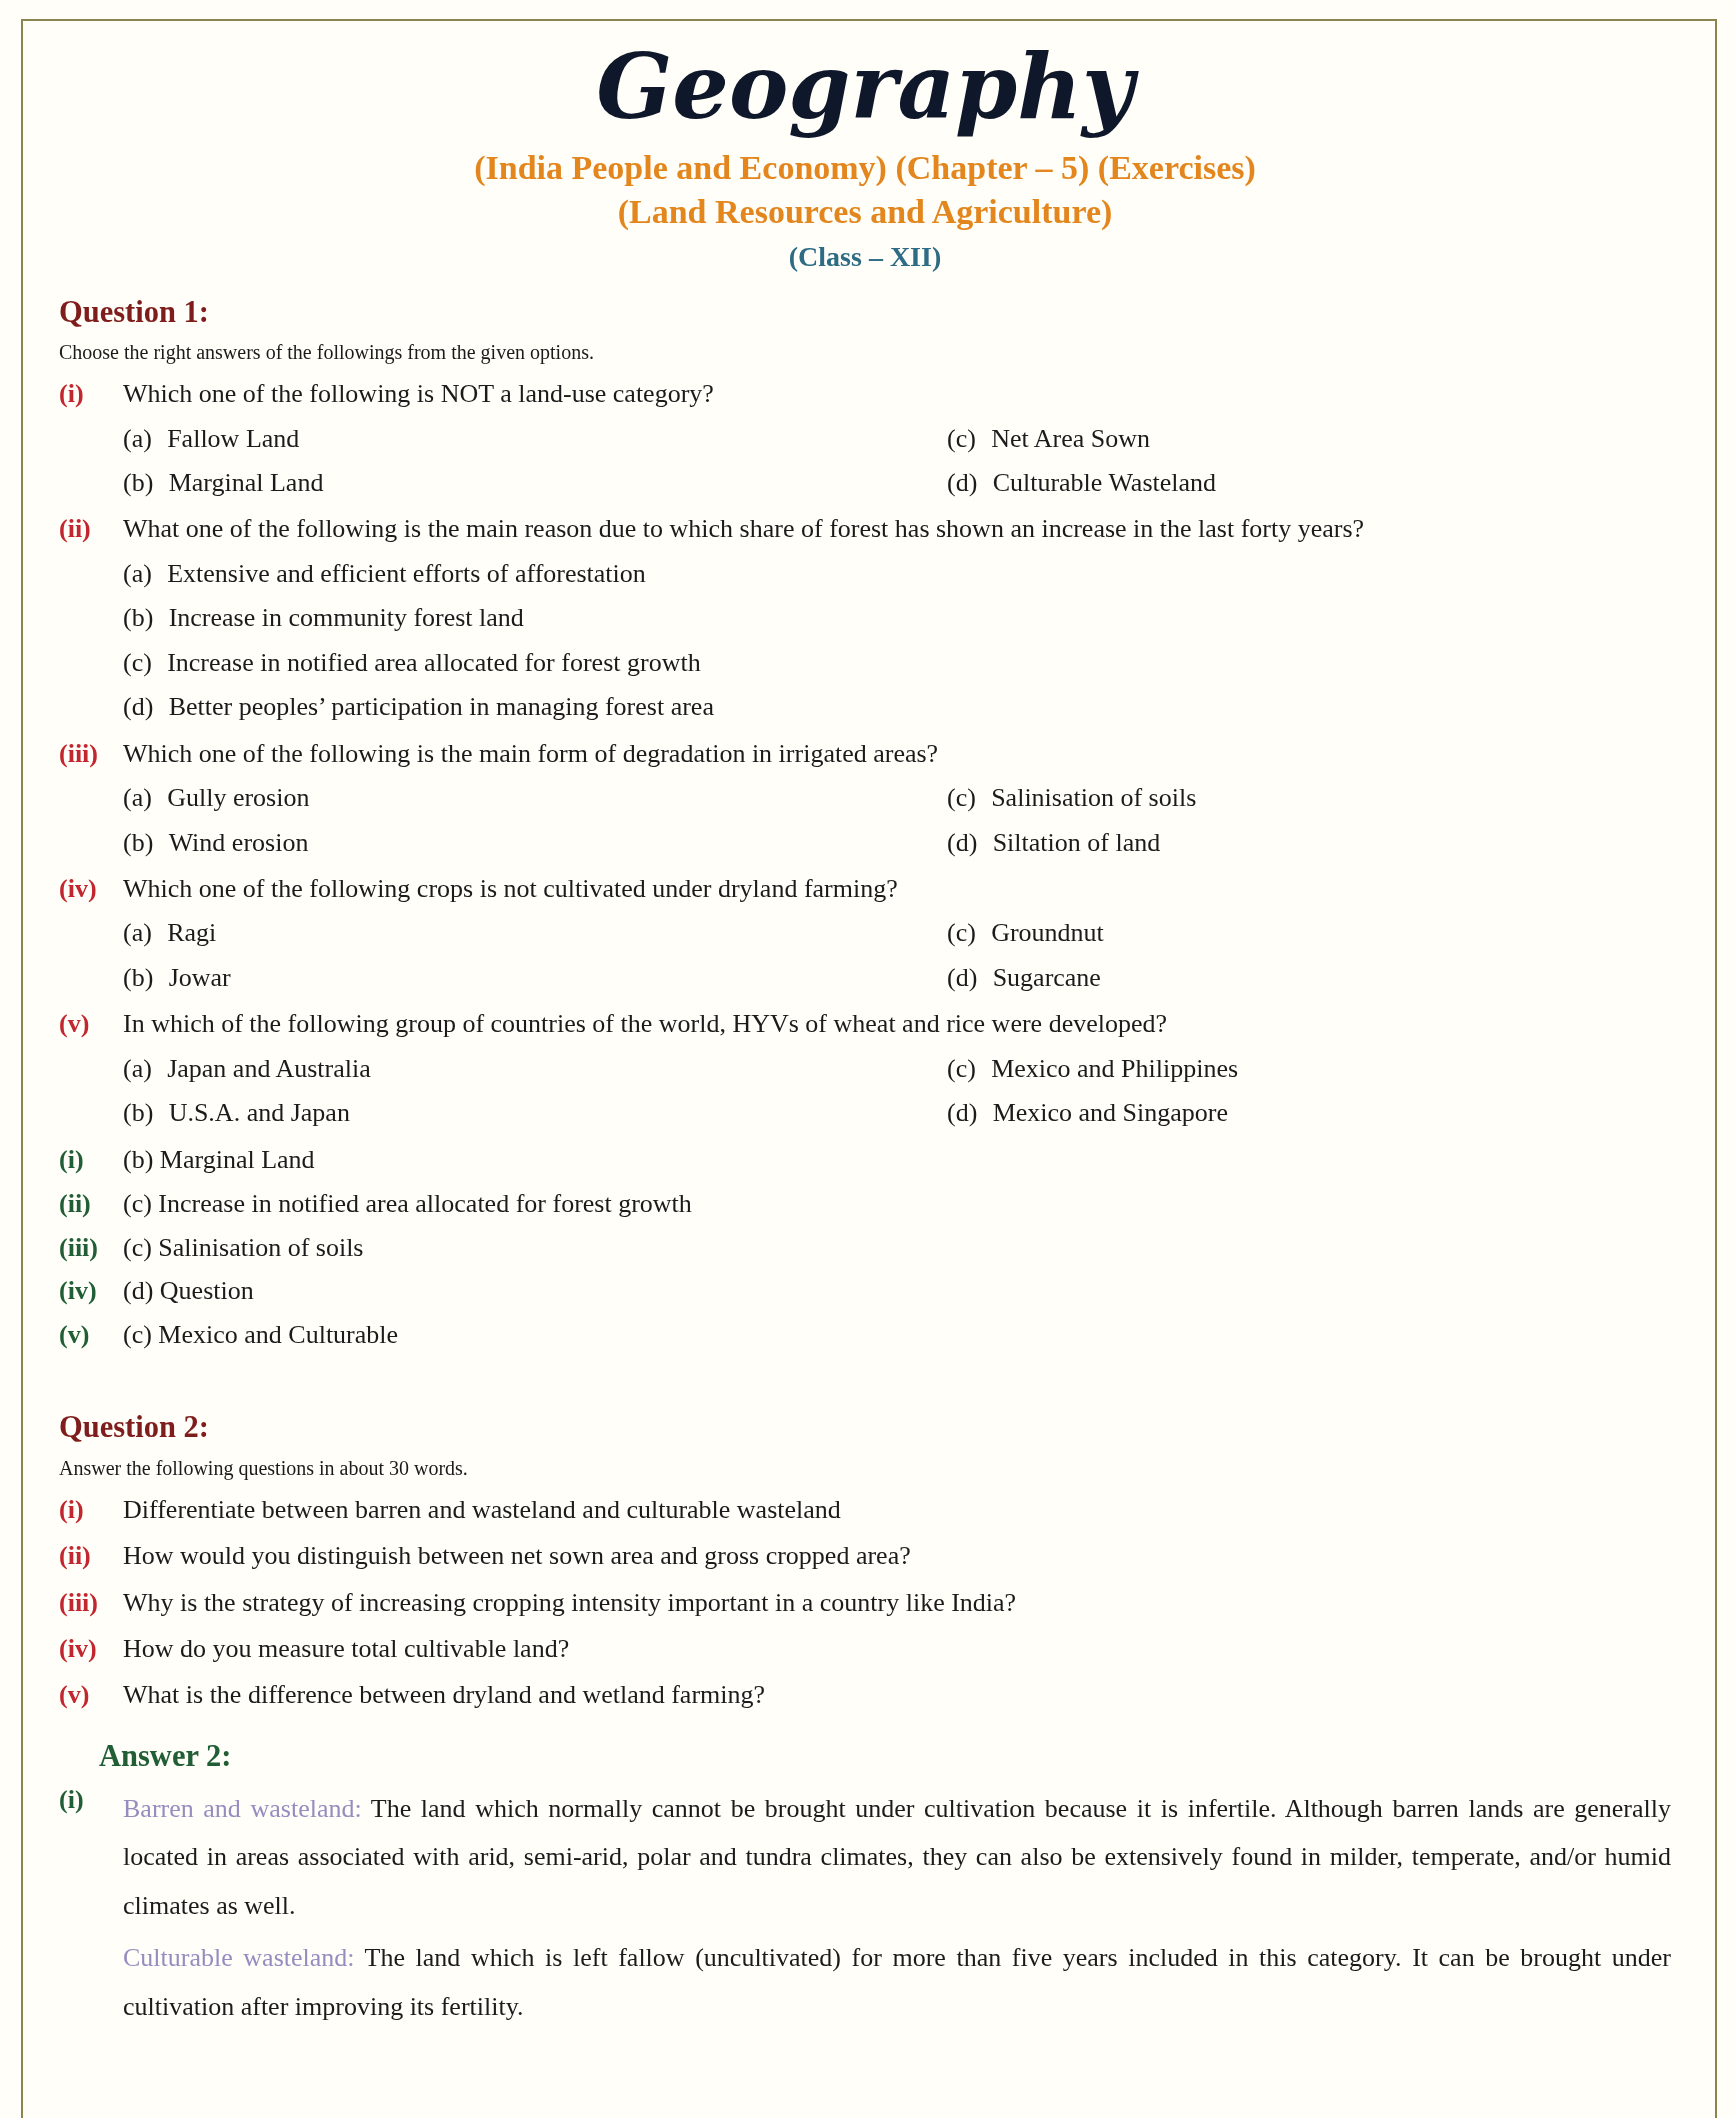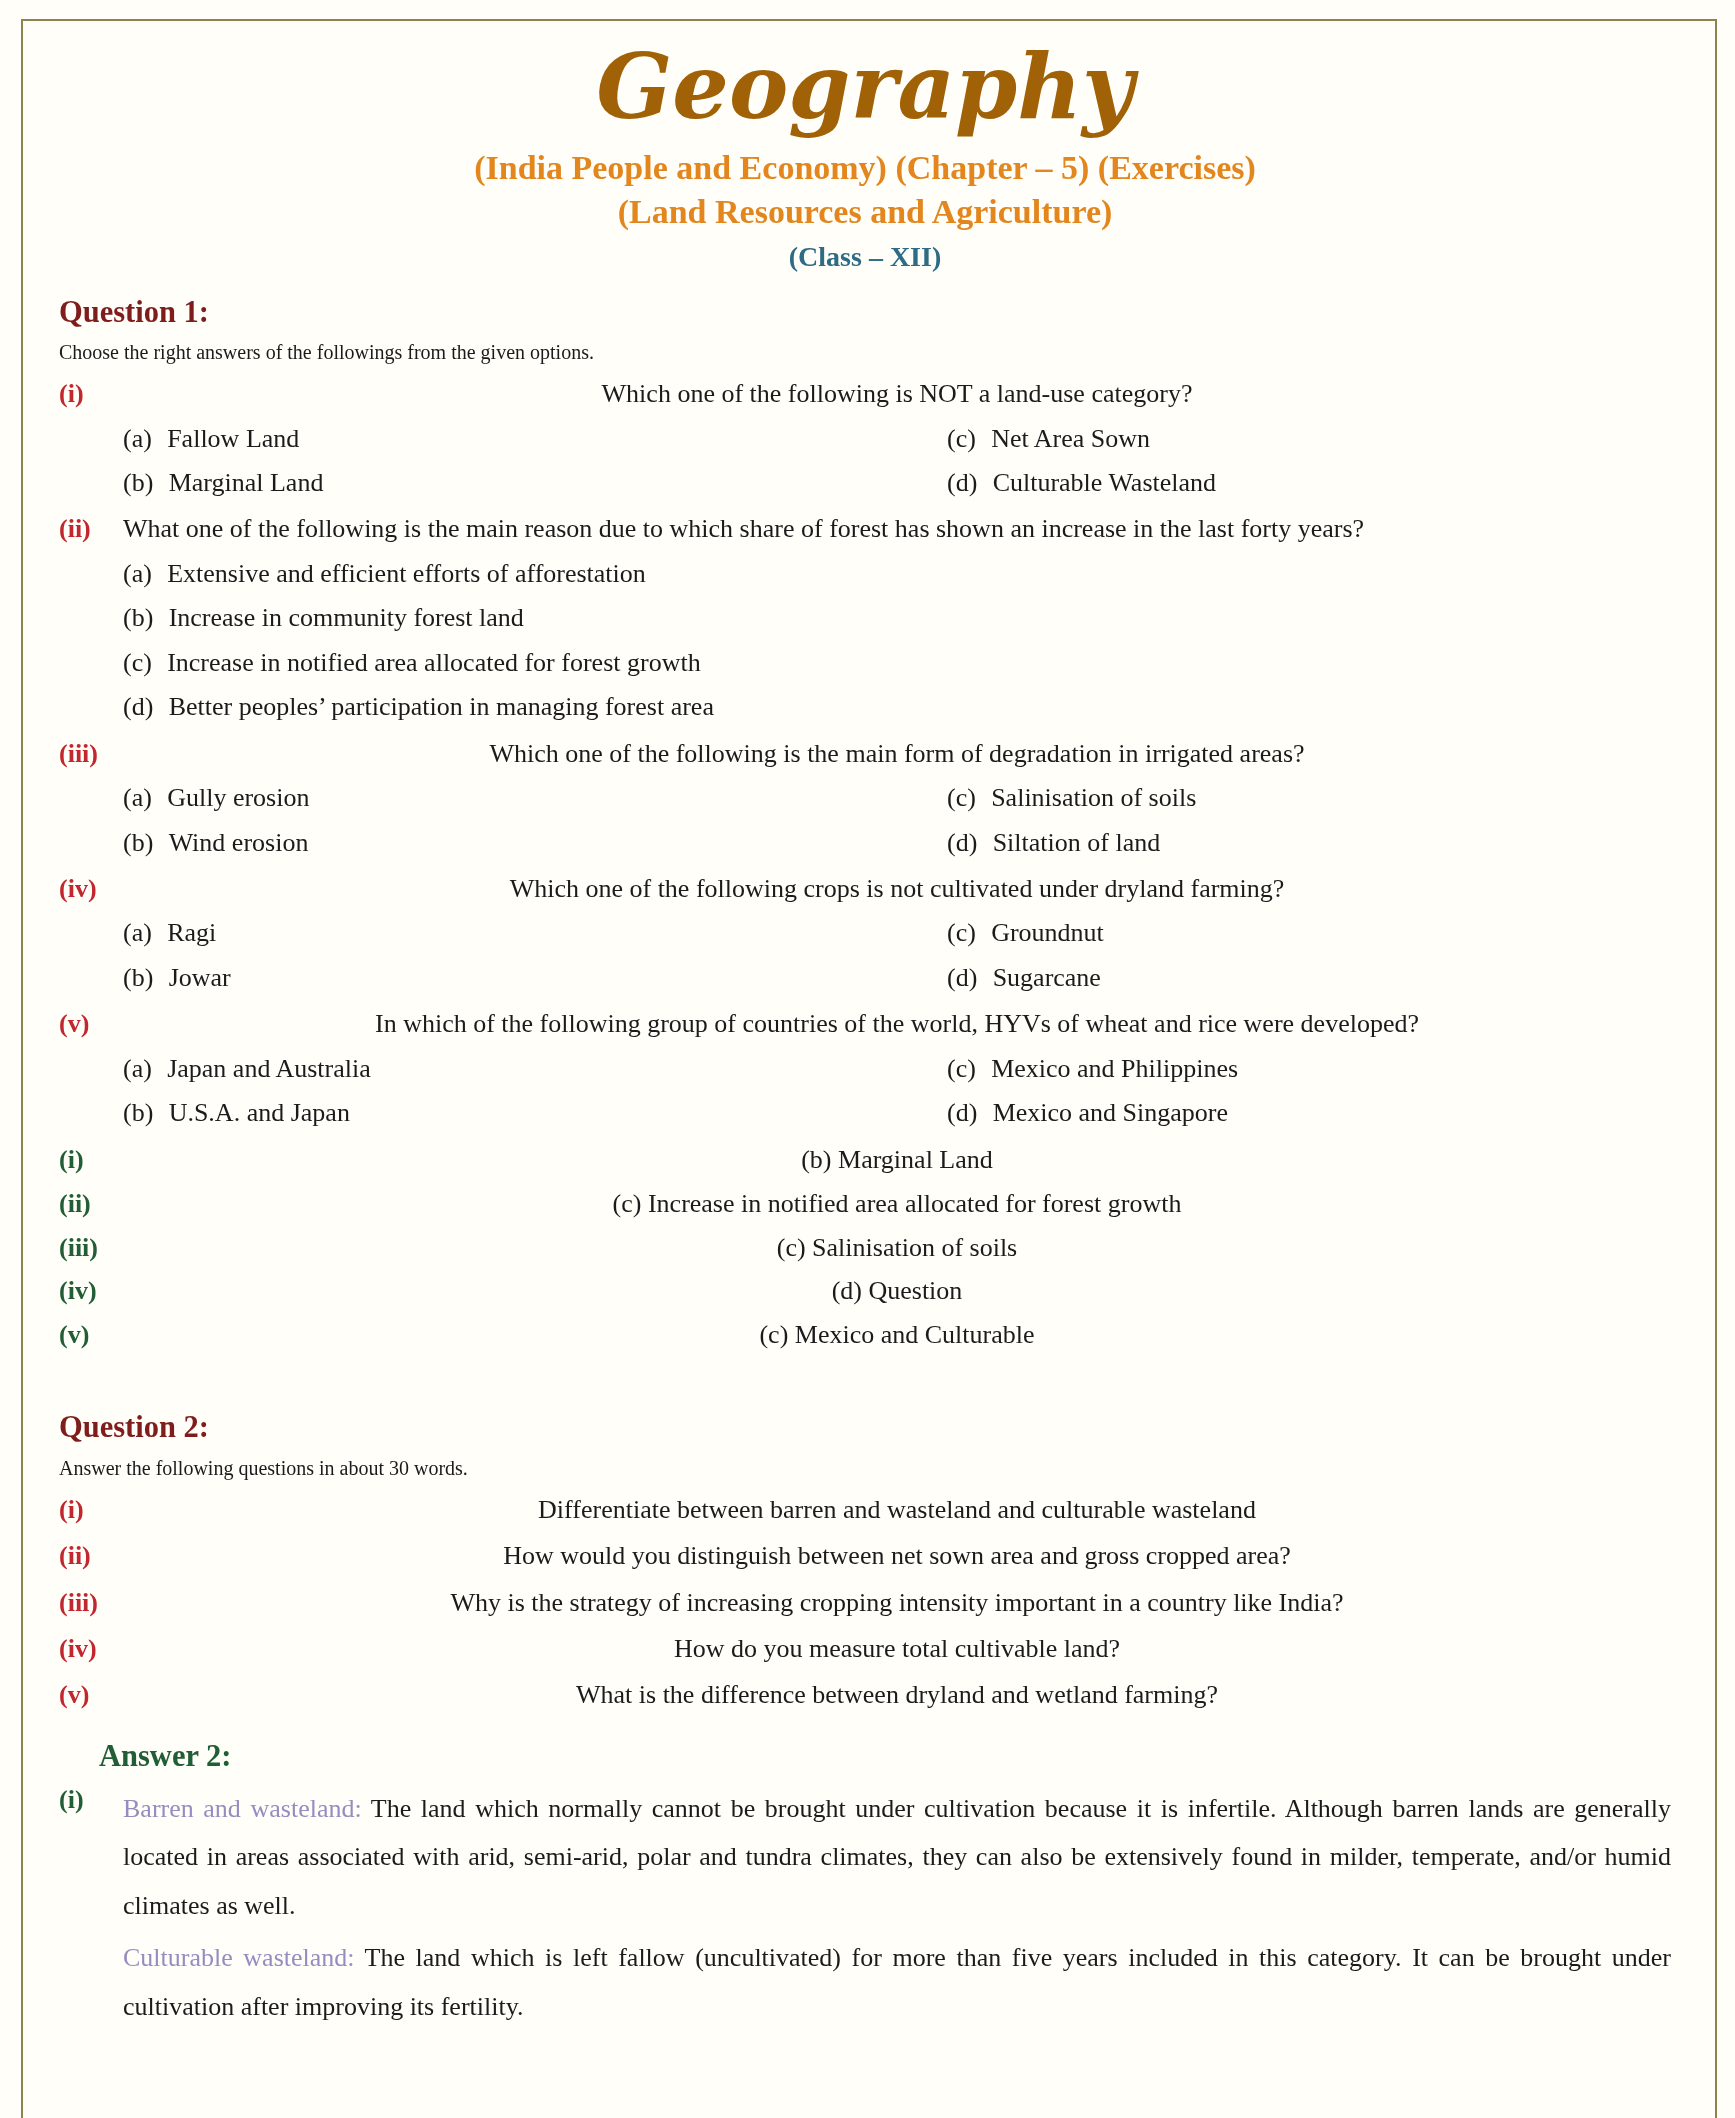--- a/index.html
+++ b/index.html
@@ -12,38 +12,38 @@
     position:absolute; left:21px; top:19px; right:18px; bottom:34px;
     border:2.1px solid #8d854f; pointer-events:none;
   }
   .content { position:absolute; left:59px; right:64px; top:37px; }
 
   
   .header { text-align:center; }
   .title {
     font-family:"DejaVu Serif","Liberation Serif",serif;
     font-style:italic; font-weight:bold;
-    font-size:89px; line-height:1.12; color:#a16207;
+    font-size:89px; line-height:1.12; color:#0f172a;
   }
   .sub  { font-weight:bold; font-size:34px; line-height:1.18; color:#e2861d; }
   .sub1 { margin-top:11px; }
   .sub2 { margin-top:4.2px; }
   .classline { margin-top:8.5px; font-weight:bold; font-size:28px; color:#2e6b85; }
 
   
   .qhead { color:#7f1d1d; font-size:30.5px; font-weight:bold; margin-top:22px; }
   .ahead { color:#215e36; font-size:30.5px; font-weight:bold; margin-top:24px; margin-left:40px; }
   .intro { font-size:20px; line-height:1.55; margin-top:7.6px; }
 
   
   .item { display:flex; margin-top:6px; font-size:26px; line-height:1.55; }
   .num  { flex:0 0 64px; font-weight:bold; }
   .num.red   { color:#c2262e; }
   .num.green { color:#215e36; }
-  .itext { flex:1;text-align:center; }
+  .itext { flex:1; }
   .justify { text-align:justify; }
 
   
   .opts { margin-left:64px; margin-top:0.8px; }
   .optrow  { display:flex; margin-top:4.2px; font-size:26px; line-height:1.55; }
   .optcell { display:flex; }
   .optcell.left { width:824px; flex:none; }
   .optlabel { flex:none; margin-right:15.3px; }
 
   

